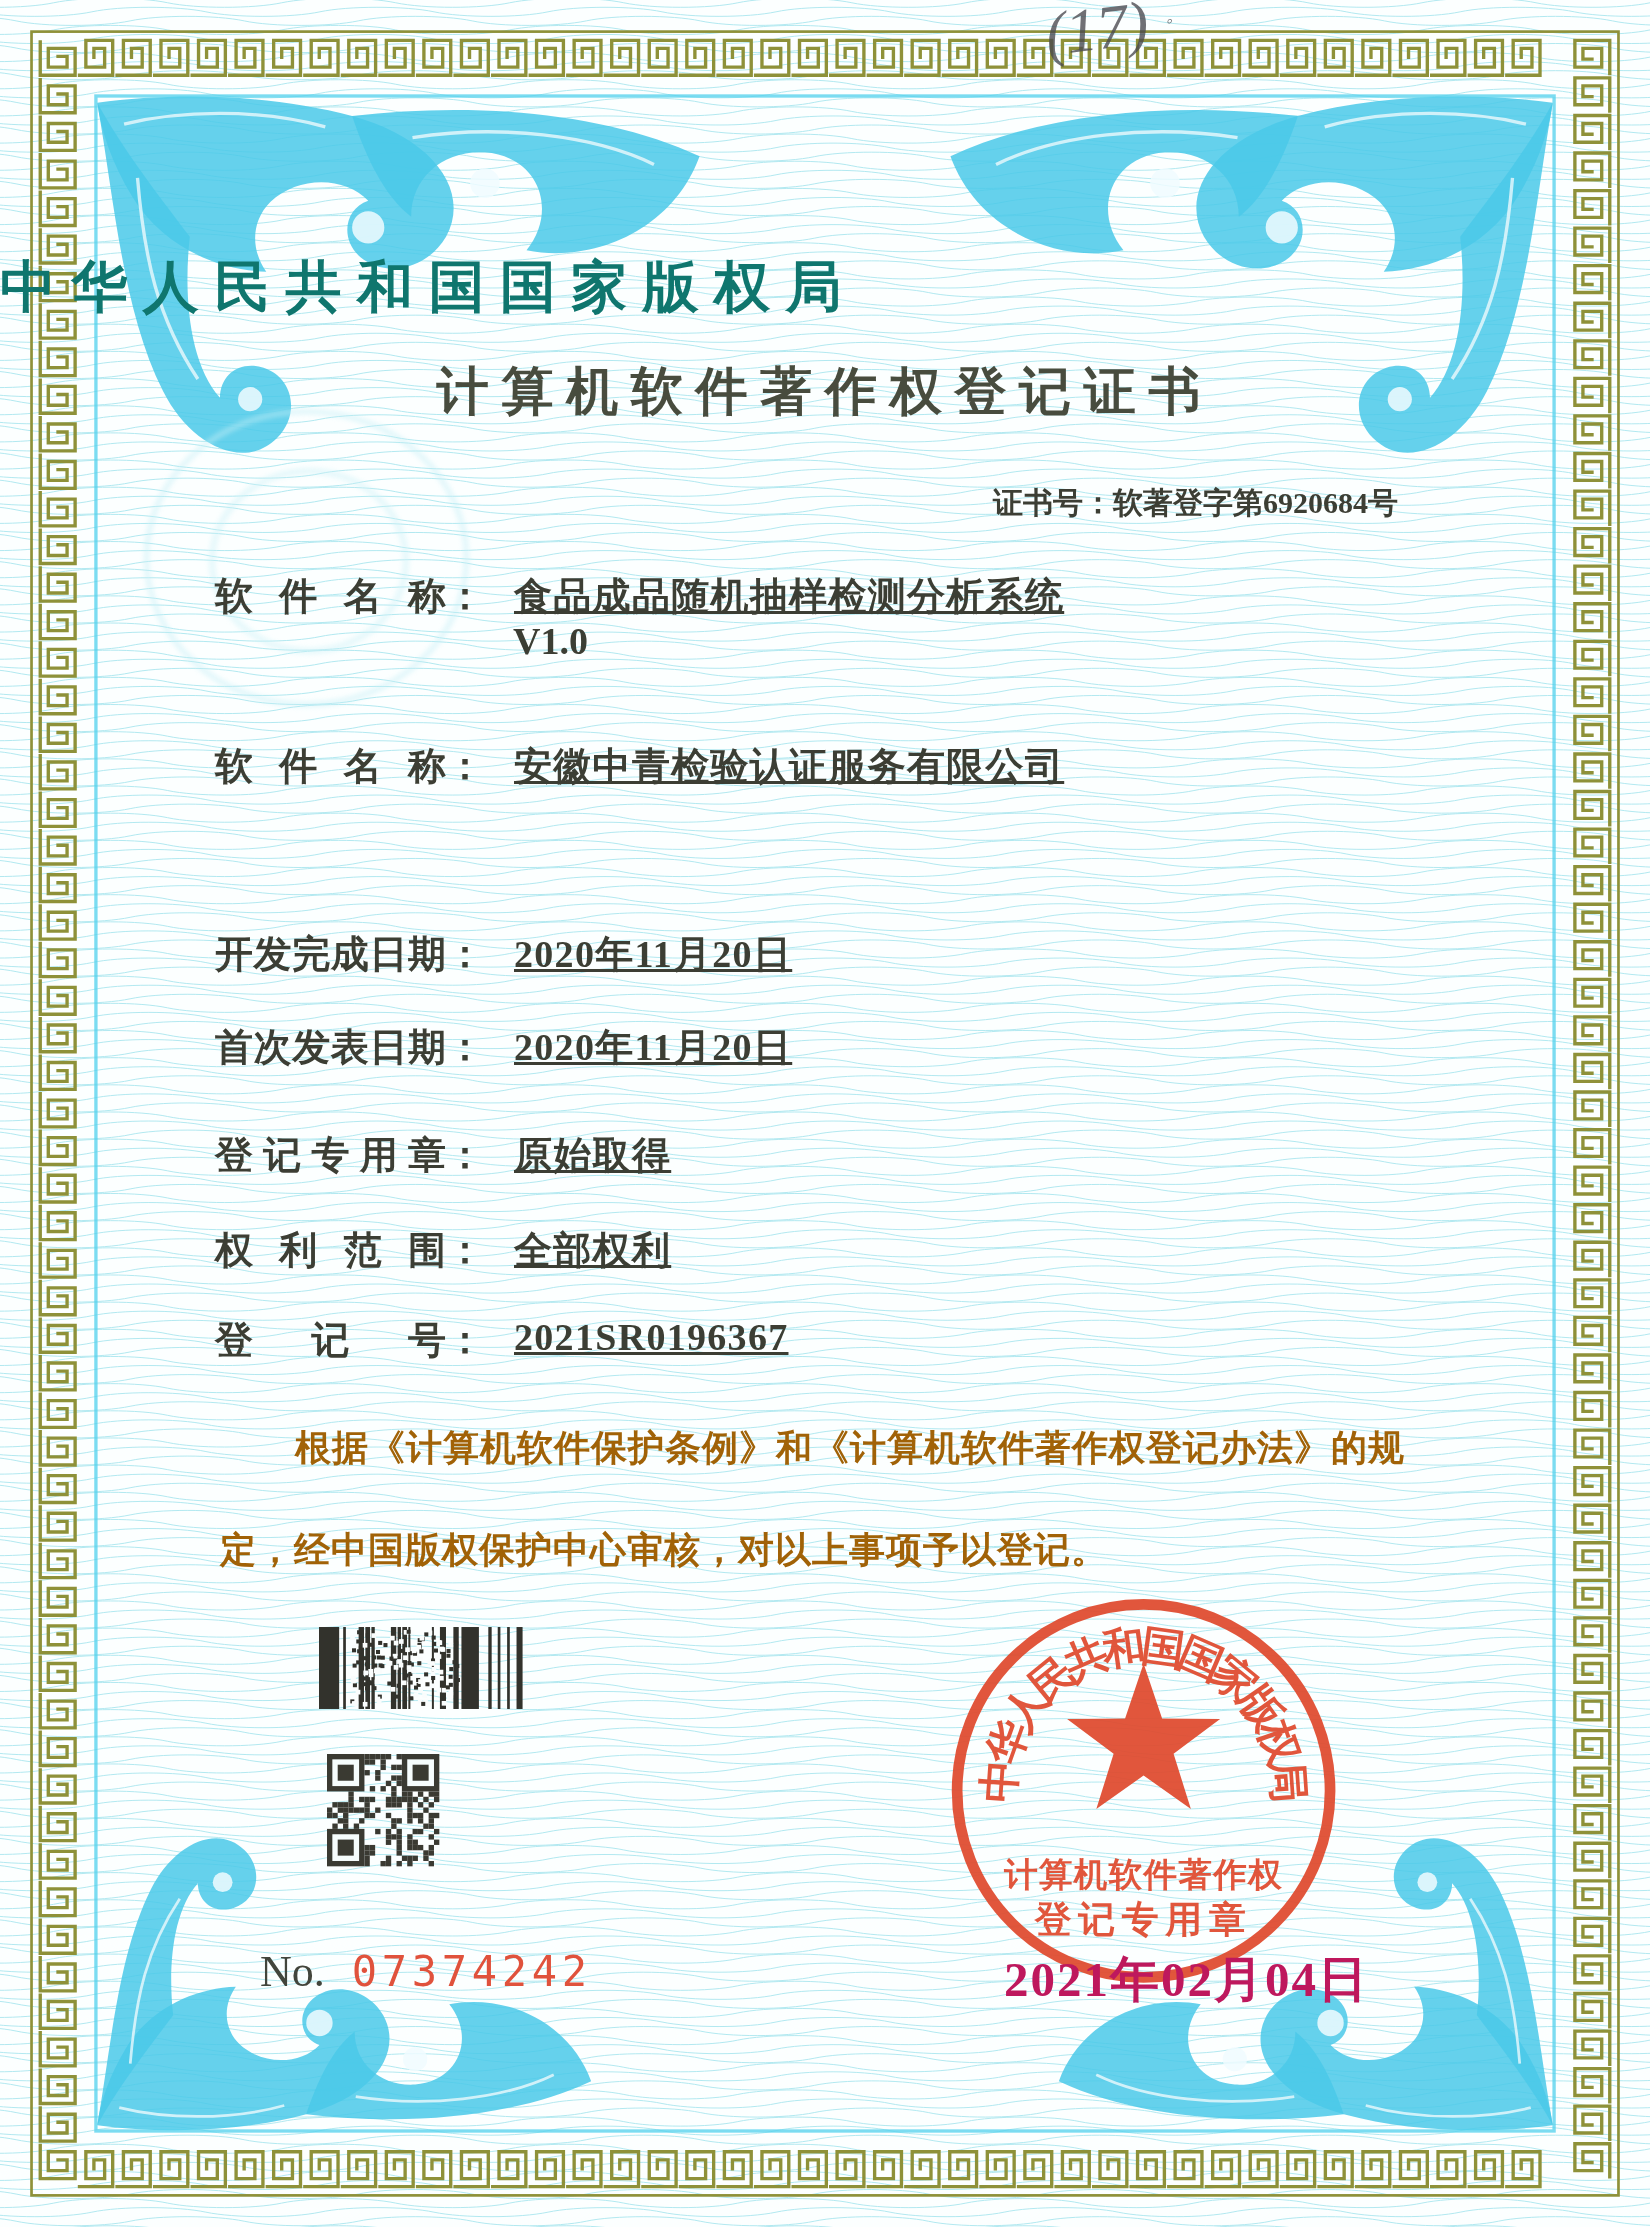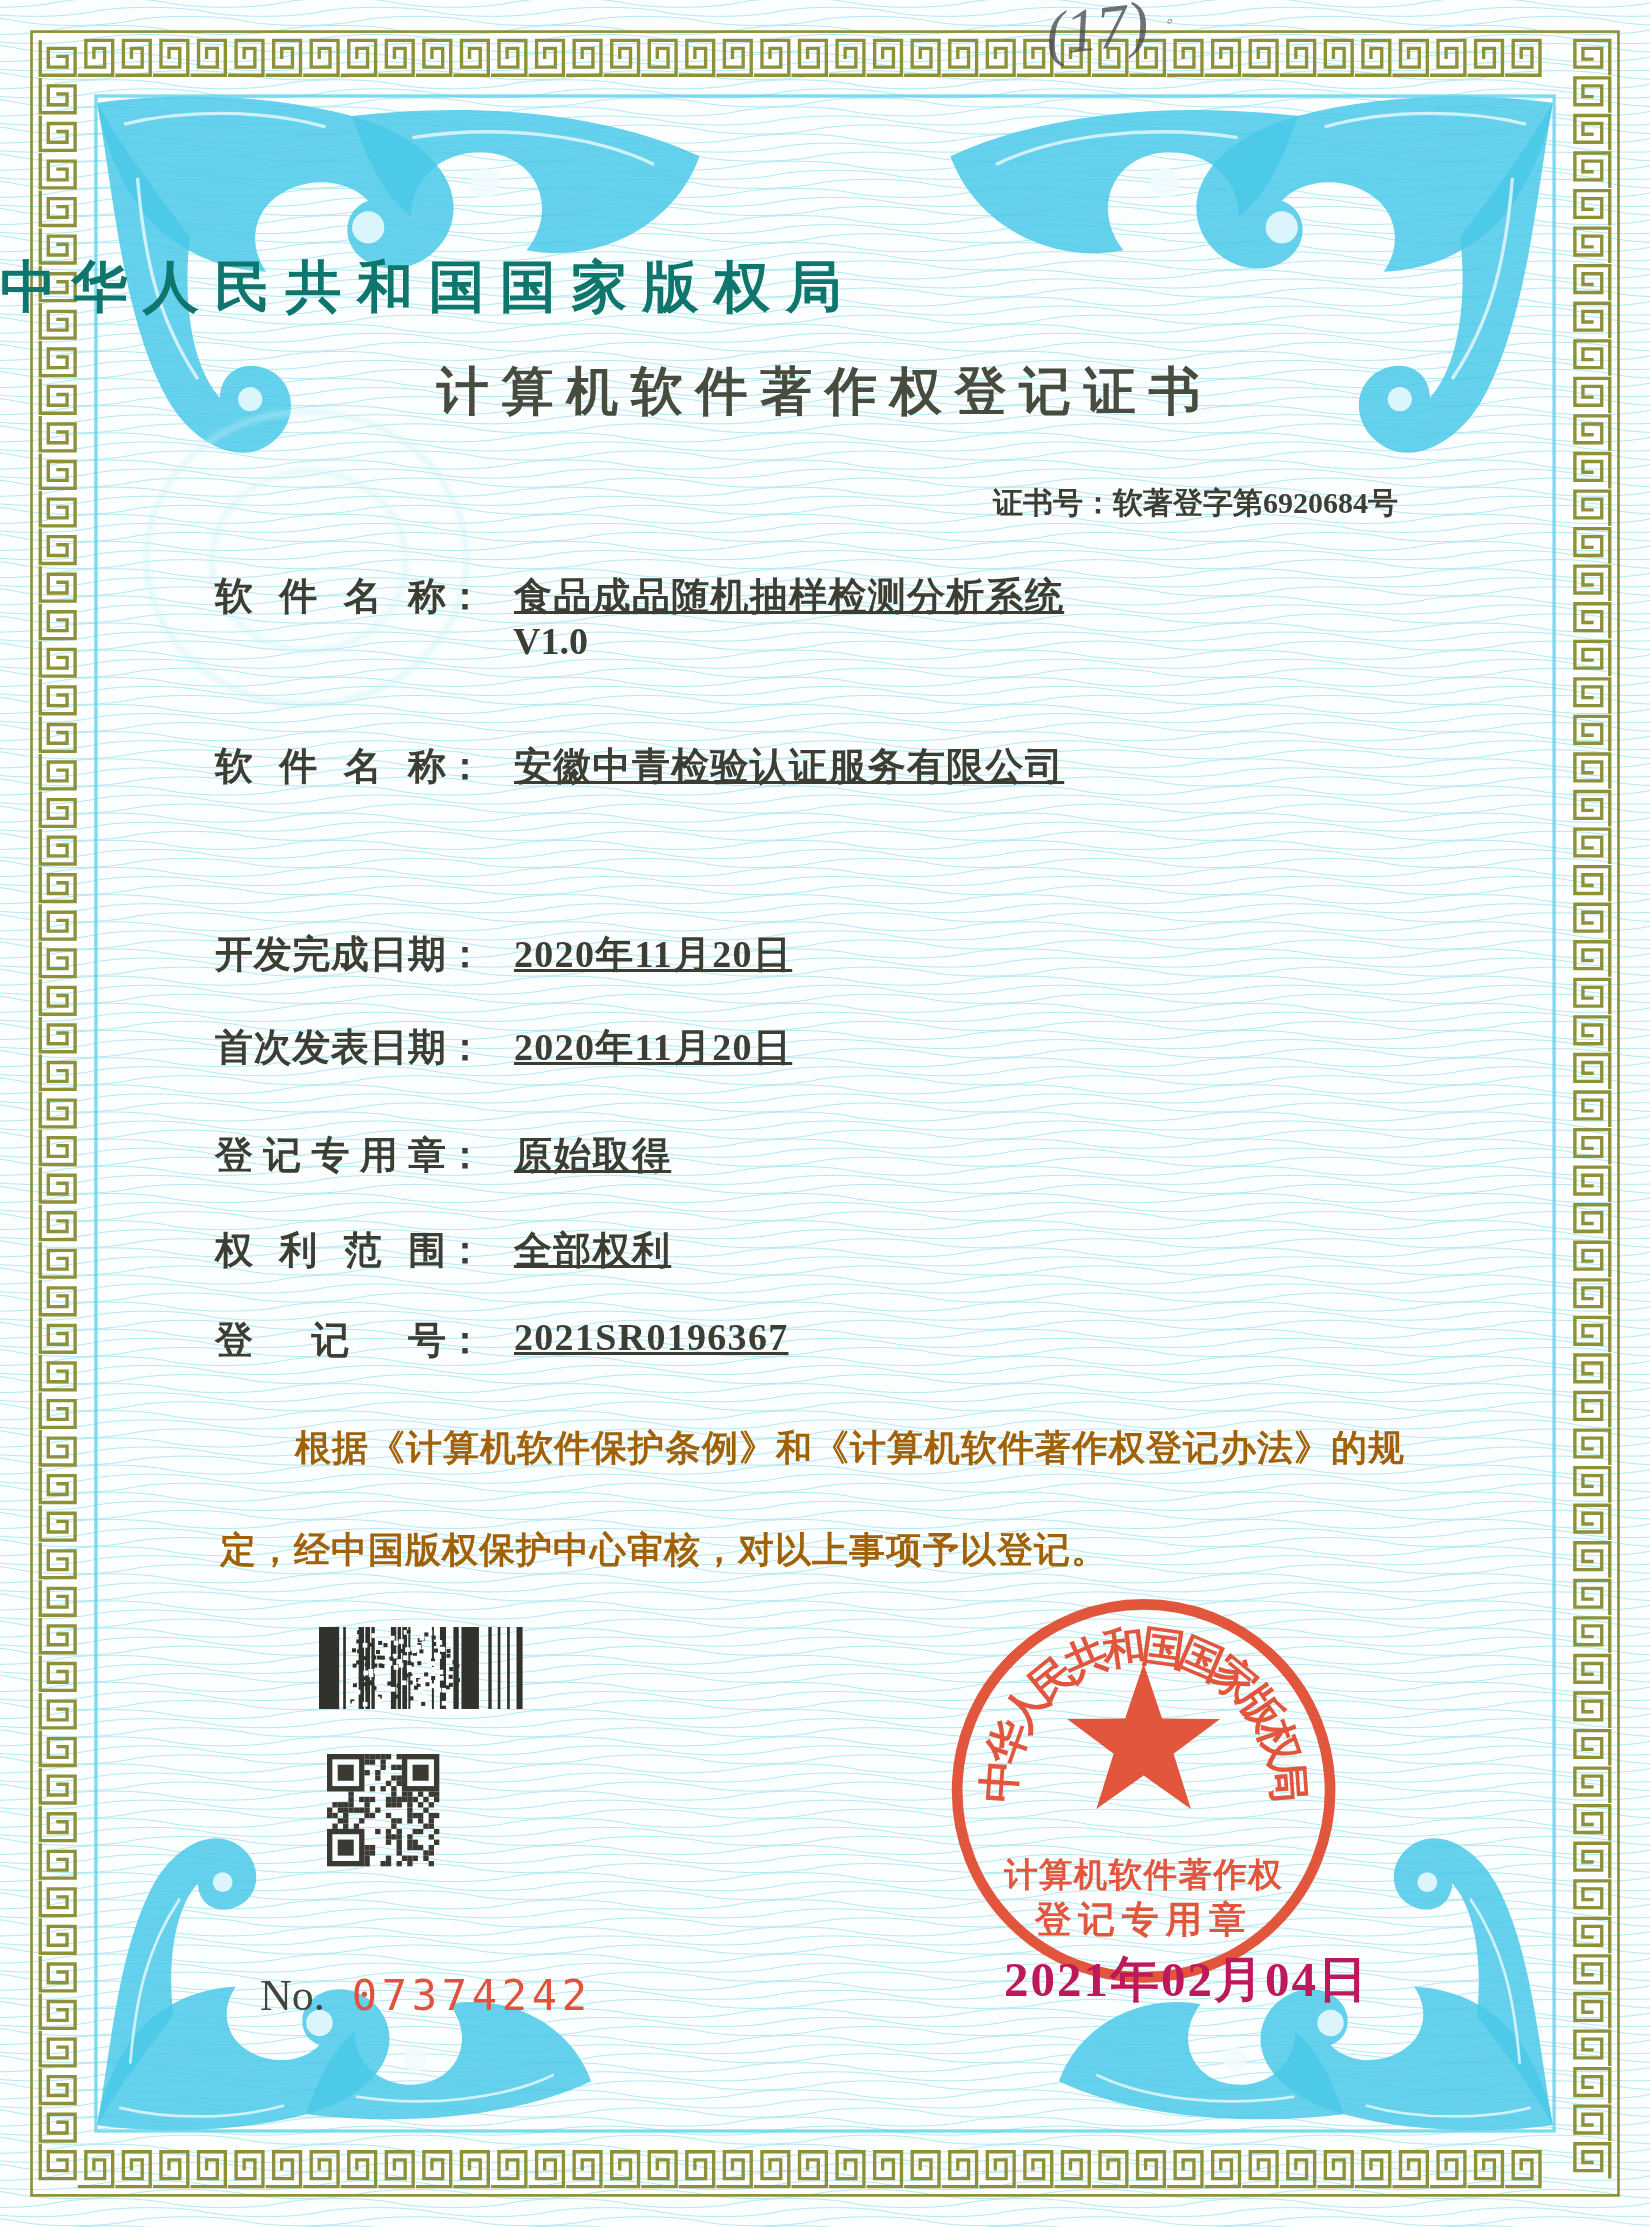--- a/index.html
+++ b/index.html
@@ -19,21 +19,21 @@
   .certno .cv{}
   .row{position:absolute;left:215px;font-size:38px;font-weight:700;color:#3c3e34;white-space:nowrap;z-index:2;}
   .flabel{display:inline-block;width:231px;text-align:justify;text-align-last:justify;vertical-align:top;}
   .fcolon{display:inline-block;vertical-align:top;}
   .fvalue{position:absolute;left:299px;top:0;letter-spacing:1.3px;text-decoration:underline;}
   .v2{position:absolute;left:513px;top:619px;font-size:38px;font-weight:700;color:#3c3e34;z-index:2;}
   .statement{position:absolute;left:220px;top:1397px;width:1235px;font-size:36px;font-weight:700;
     color:#a16207;line-height:102px;letter-spacing:1px;text-indent:75px;white-space:normal;z-index:2;}
   #barcode{position:absolute;left:319px;top:1627px;z-index:2;}
   #qr{position:absolute;left:327px;top:1754px;z-index:2;}
-  .serial{left:260px;top:1946px;font-size:44px;color:#42453c;z-index:2;margin-top:24px;}
+  .serial{left:260px;top:1946px;font-size:44px;color:#42453c;z-index:2;}
   .serial .sv{font-family:"DejaVu Sans Mono",monospace;font-size:42px;letter-spacing:4.7px;margin-left:27px;}
   #seal{position:absolute;left:0;top:0;z-index:3;}
   .issue-date{left:1004px;top:1947px;font-size:49px;font-weight:700;color:#be185d;letter-spacing:2px;z-index:4;}
   .handwritten{left:1045px;top:-9.4px;font-size:62px;color:rgba(72,72,78,.78);
     transform:rotate(-7deg);font-style:italic;z-index:5;font-weight:400;}
   .handwritten .hm{font-size:20px;vertical-align:19px;margin-left:17.4px;}
 </style>
 </head>
 <body>
 

